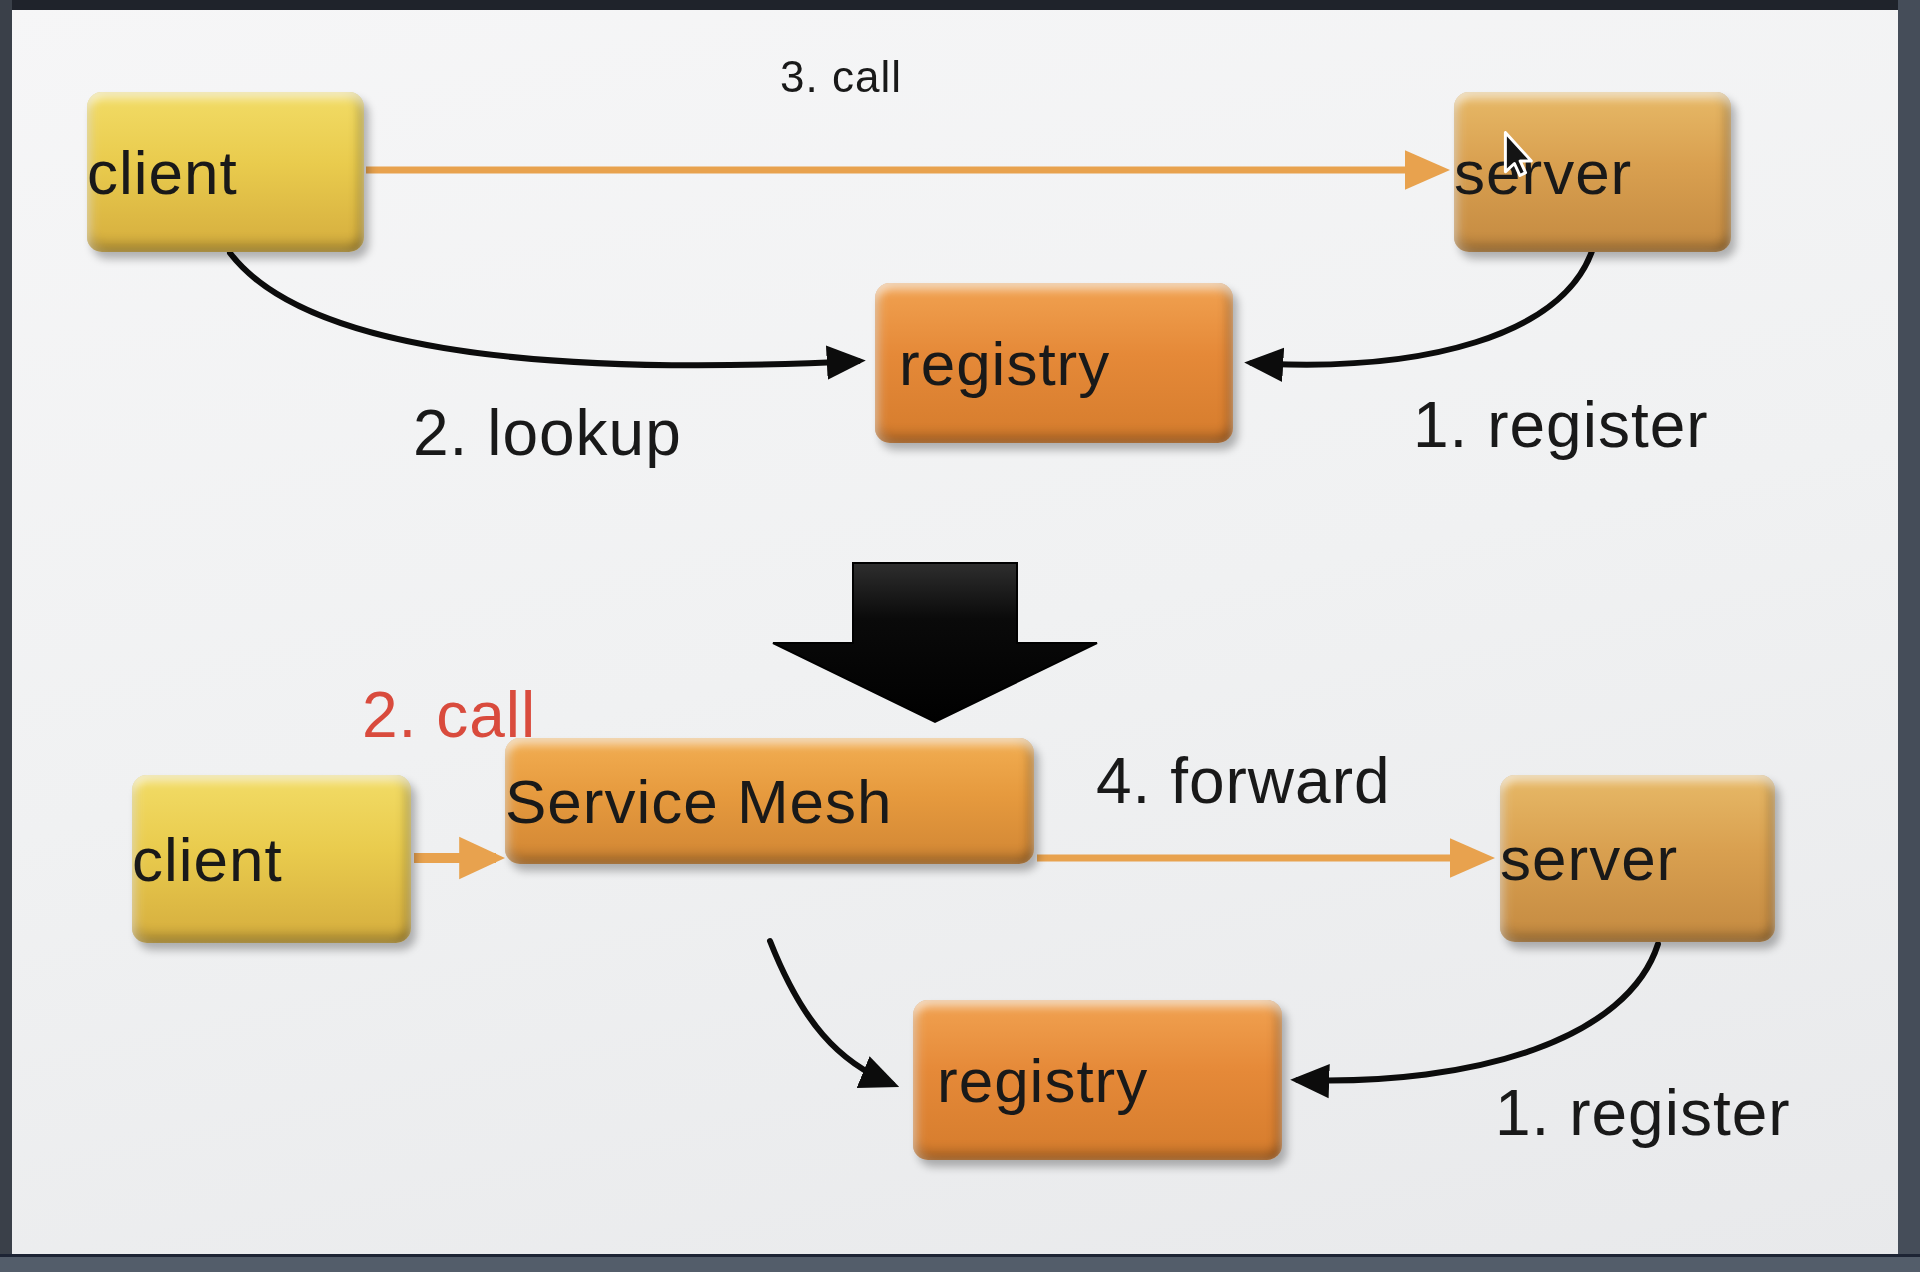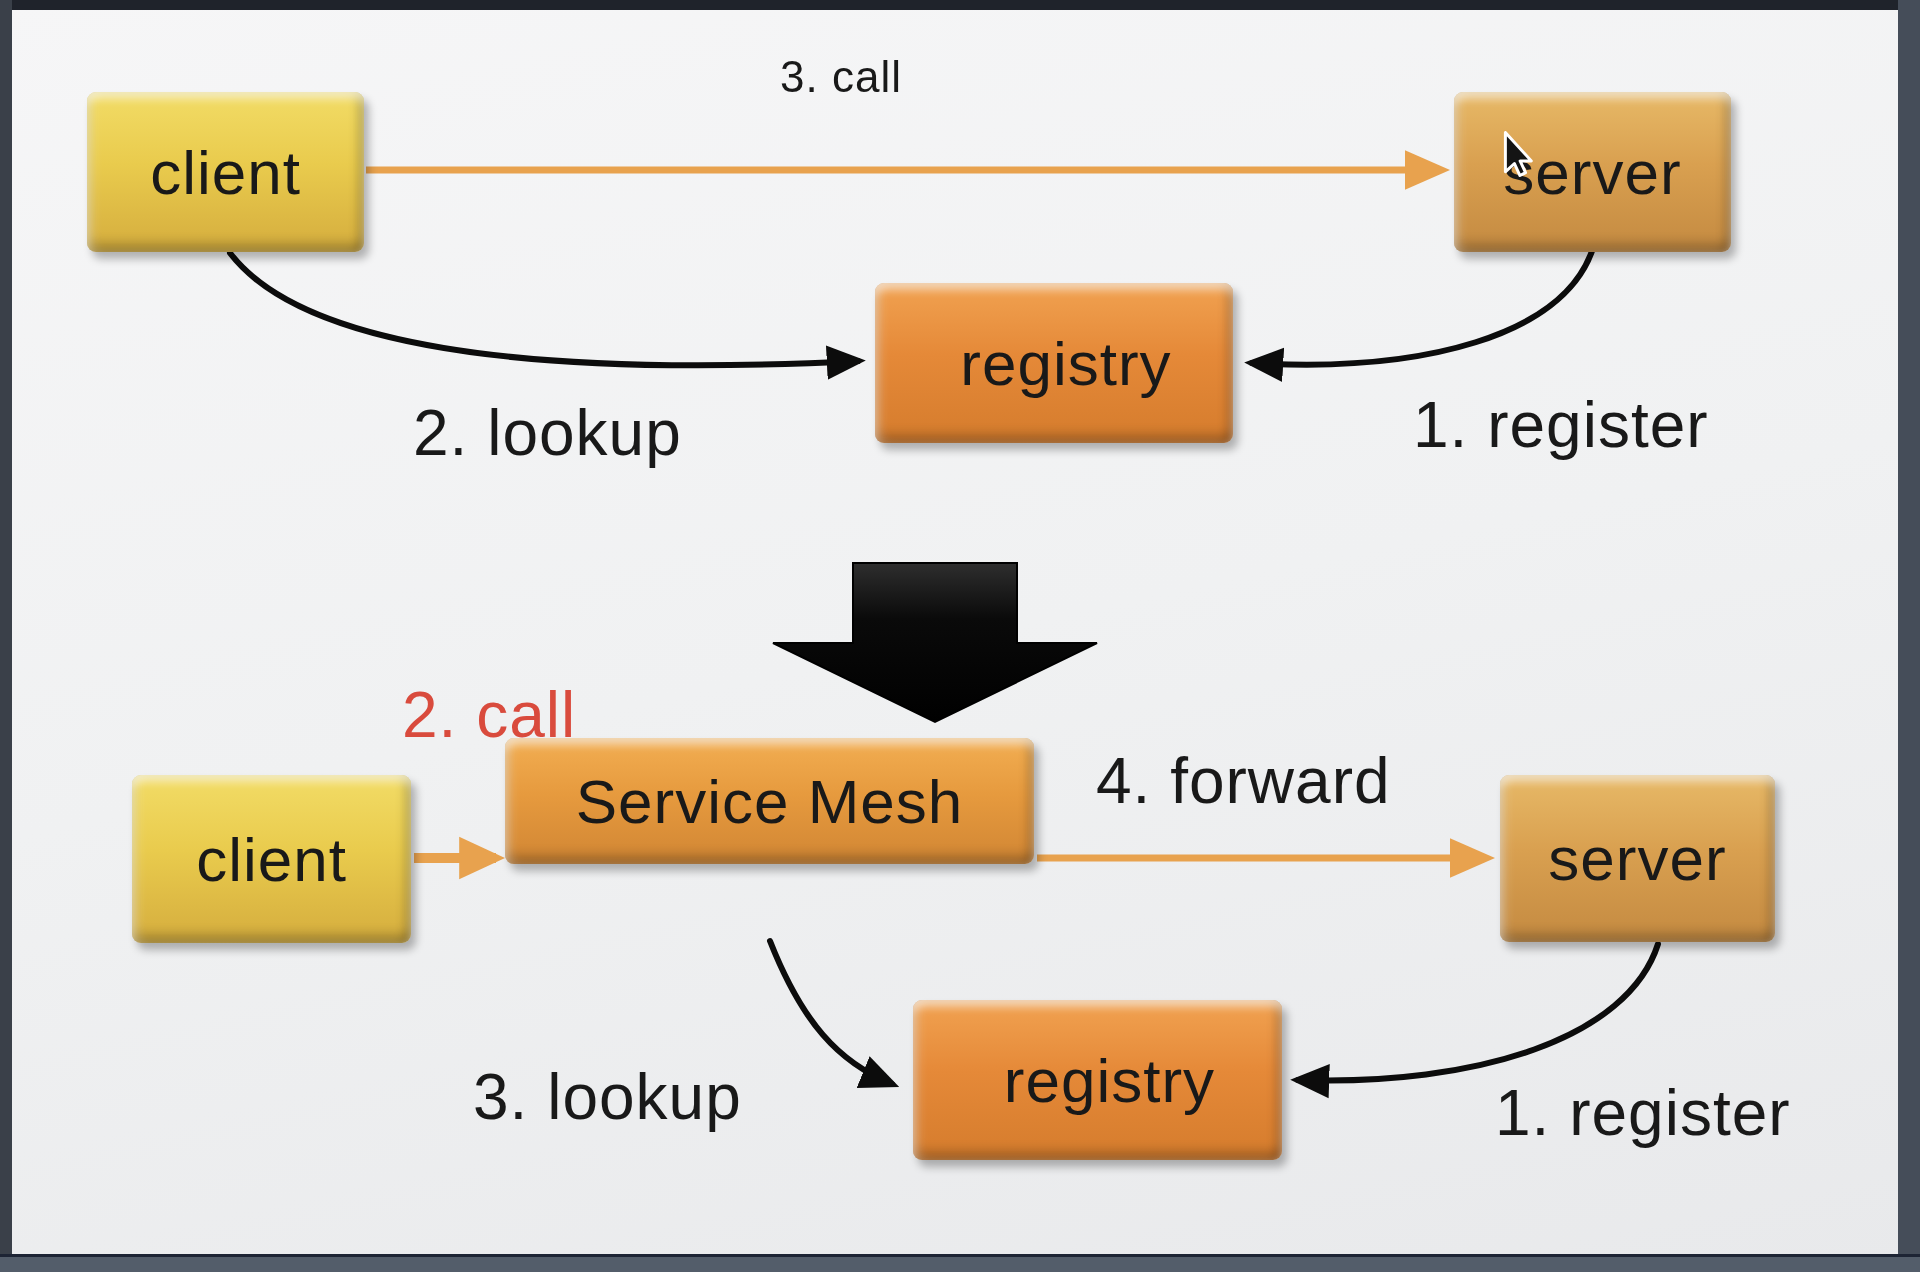--- a/index.html
+++ b/index.html
@@ -24,23 +24,23 @@
   }
   
   .frame{position:absolute;z-index:6;}
   .frame-top{left:0;top:0;width:1920px;height:10px;background:var(--frame_top);}
   .frame-left{left:0;top:0;width:12px;height:1272px;background:var(--frame_left);}
   .frame-right{right:0;top:0;width:22px;height:1272px;background:var(--frame_right);}
   .frame-bottom{left:0;bottom:0;width:1920px;height:18px;background:var(--frame_bottom);border-top:3px solid var(--frame_bottom_line);}
   
   .node{
     position:absolute;z-index:2;
-    display:flex;align-items:center;justify-content:center;
+    display:flex;align-items:center;justify-content:flex-start;
     font-size:62px;color:var(--text_dark);letter-spacing:1px;
-    border-radius:9px;
+    border-radius:15px;
     box-shadow:
       inset 0 7px 9px rgba(255,255,255,.55),
       inset 7px 0 9px rgba(255,255,255,.22),
       inset -7px 0 10px rgba(0,0,0,.16),
       inset 0 -9px 11px rgba(0,0,0,.22),
       5px 7px 9px rgba(0,0,0,.28);
   }
   .node-yellow{background:linear-gradient(180deg,#f2dc66 0%,#e9cb4d 45%,#d5ad3e 100%);}
   .node-tan{background:linear-gradient(180deg,#e7b967 0%,#d9a050 45%,#c48a41 100%);}
   .node-orange{background:linear-gradient(180deg,#f1a251 0%,#e58938 45%,#d57c2d 100%);padding-left:24px;}
@@ -104,37 +104,36 @@
     <span>server</span>
   </div>
   <div class="node node-orange" style="left:875px;top:283px;width:358px;height:160px;">
     <span>registry</span>
   </div>
 
   <div class="lbl lbl-call-top" style="left:780px;top:52px;">3. call</div>
   <div class="lbl" style="left:413px;top:396px;">2. lookup</div>
   <div class="lbl" style="left:1413px;top:388px;">1. register</div>
 
-  <div class="lbl lbl-red" style="left:362px;top:678px;margin-left:40px;">2. call</div>
+  <div class="lbl lbl-red" style="left:362px;top:678px;">2. call</div>
 
   <div class="node node-yellow" style="left:132px;top:775px;width:279px;height:168px;">
     <span>client</span>
   </div>
   <div class="node node-mesh" style="left:505px;top:738px;width:529px;height:126px;">
     <span>Service Mesh</span>
   </div>
   <div class="node node-tan" style="left:1500px;top:775px;width:275px;height:167px;">
     <span>server</span>
   </div>
   <div class="node node-orange" style="left:913px;top:1000px;width:369px;height:160px;">
     <span>registry</span>
   </div>
 
   <div class="lbl" style="left:1096px;top:744px;">4. forward</div>
-  <div class="lbl" style="left:473px;top:1060px;">3. lookup</div>
   <div class="lbl" style="left:1495px;top:1076px;">1. register</div>
 
   <svg class="cursor" style="left:1503px;top:131px;" width="30" height="46" viewBox="0 0 20 31">
     <polygon points="1.5,1 1.5,27.5 7.6,21.9 11.3,30 15.1,28.1 11.4,20.2 19,20.2" fill="#141414" stroke="#ffffff" stroke-width="2" stroke-linejoin="round"></polygon>
   </svg>
 
   <div class="frame frame-top"></div>
   <div class="frame frame-left"></div>
   <div class="frame frame-right"></div>
   <div class="frame frame-bottom"></div>

